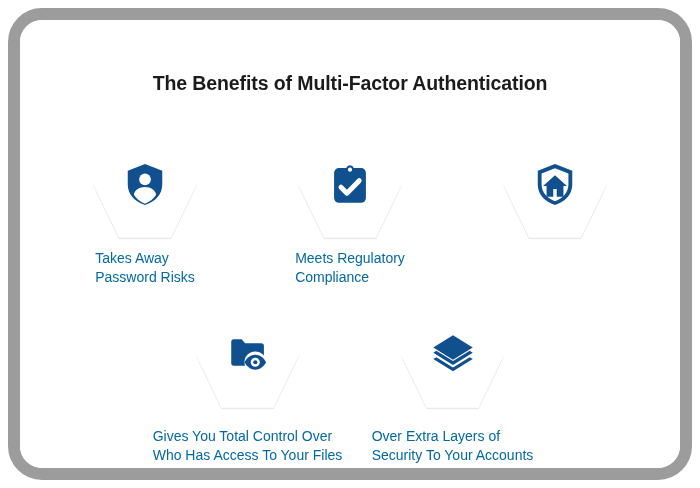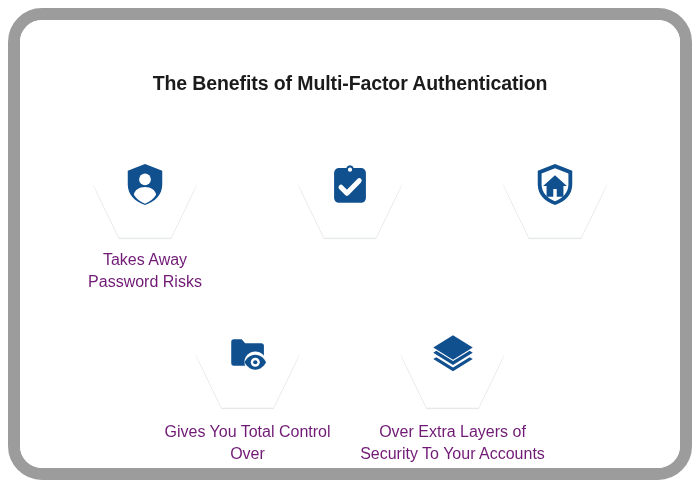--- a/index.html
+++ b/index.html
@@ -97,28 +97,27 @@
     z-index: 2;
     width: 46px;
     height: 46px;
     display: block;
   }
   .hex-icon svg { display: block; width: 100%; height: 100%; }
 
   
   .benefit-caption {
     margin-top: 9px;
-    text-align: center;
-    font-size: 16px;
+    font-size: 14px;
     line-height: 1.38;
-    color: #701a75;
+    color: #0369a1;
     max-width: 200px;
     white-space: pre-line;
   }
-  .bottom-caption { margin-top: 11px; max-width: 205px; }
+  .bottom-caption { margin-top: 17px; max-width: 205px; }
 </style>
 </head>
 <body>
 
 <div id="infographic-frame">
   <div id="card-surface">
 
     <div id="page-title">The Benefits of Multi-Factor Authentication</div>
 
     <div class="benefit-row" id="benefit-row-top">
@@ -144,20 +143,22 @@
           <div class="hex-shadow"></div>
           <div class="hex-shape"></div>
           <span class="hex-icon">
             <svg viewBox="0 0 48 48" xmlns="http://www.w3.org/2000/svg">
               <path fill="#10508F" d="M27.9 7.4h7.7a5 5 0 0 1 5 5v26.2a5 5 0 0 1-5 5H12.4a5 5 0 0 1-5-5V12.4a5 5 0 0 1 5-5h7.7a4.1 4.1 0 0 1 7.8 0z"></path>
               <circle cx="24" cy="9.1" r="2.2" fill="#ffffff"></circle>
               <path fill="none" stroke="#ffffff" stroke-width="5.2" stroke-linecap="round" stroke-linejoin="round" d="M14.6 27.4l6.2 6.2 12.8-13.1"></path>
             </svg>
           </span>
         </div>
+        <div class="benefit-caption">Meets Regulatory
+Compliance</div>
       </div>
 
       <div class="benefit-item">
         <div class="hex-wrap">
           <div class="hex-shadow"></div>
           <div class="hex-shape"></div>
           <span class="hex-icon">
             <svg viewBox="0 0 48 48" xmlns="http://www.w3.org/2000/svg">
               <path fill="#10508F" d="M24 3.2 42 10.1v14.2c0 11.1-7.4 17.9-18 21.6C13.4 42.2 6 35.4 6 24.3V10.1L24 3.2z"></path>
               <path fill="#ffffff" d="M24 7.6 38 13v11.3c0 9-5.9 14.5-14 17.6-8.1-3.1-14-8.6-14-17.6V13L24 7.6z" transform="translate(0 0)"></path>

